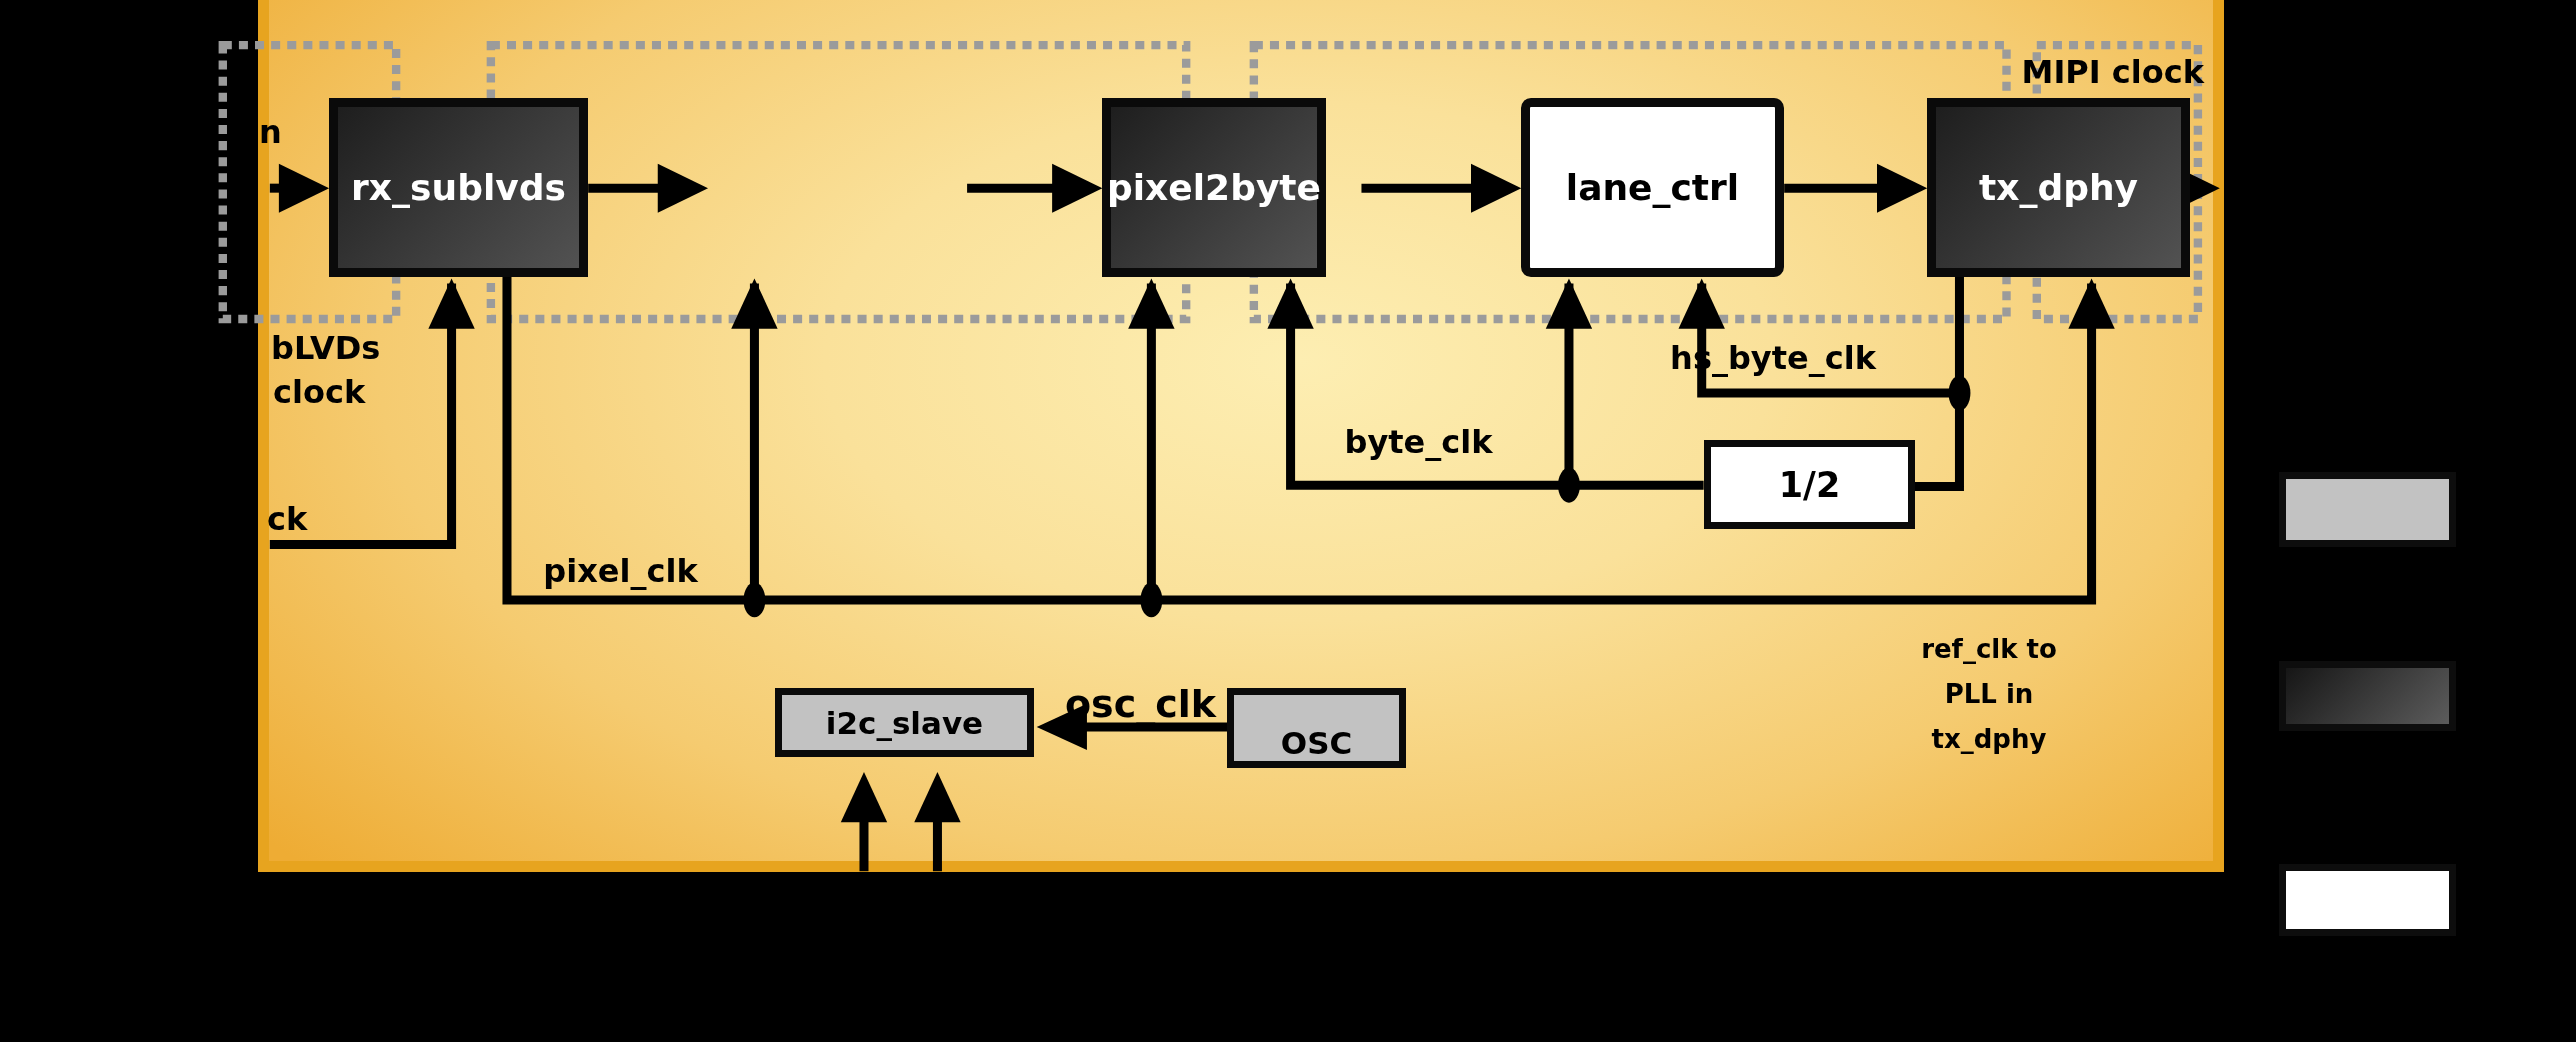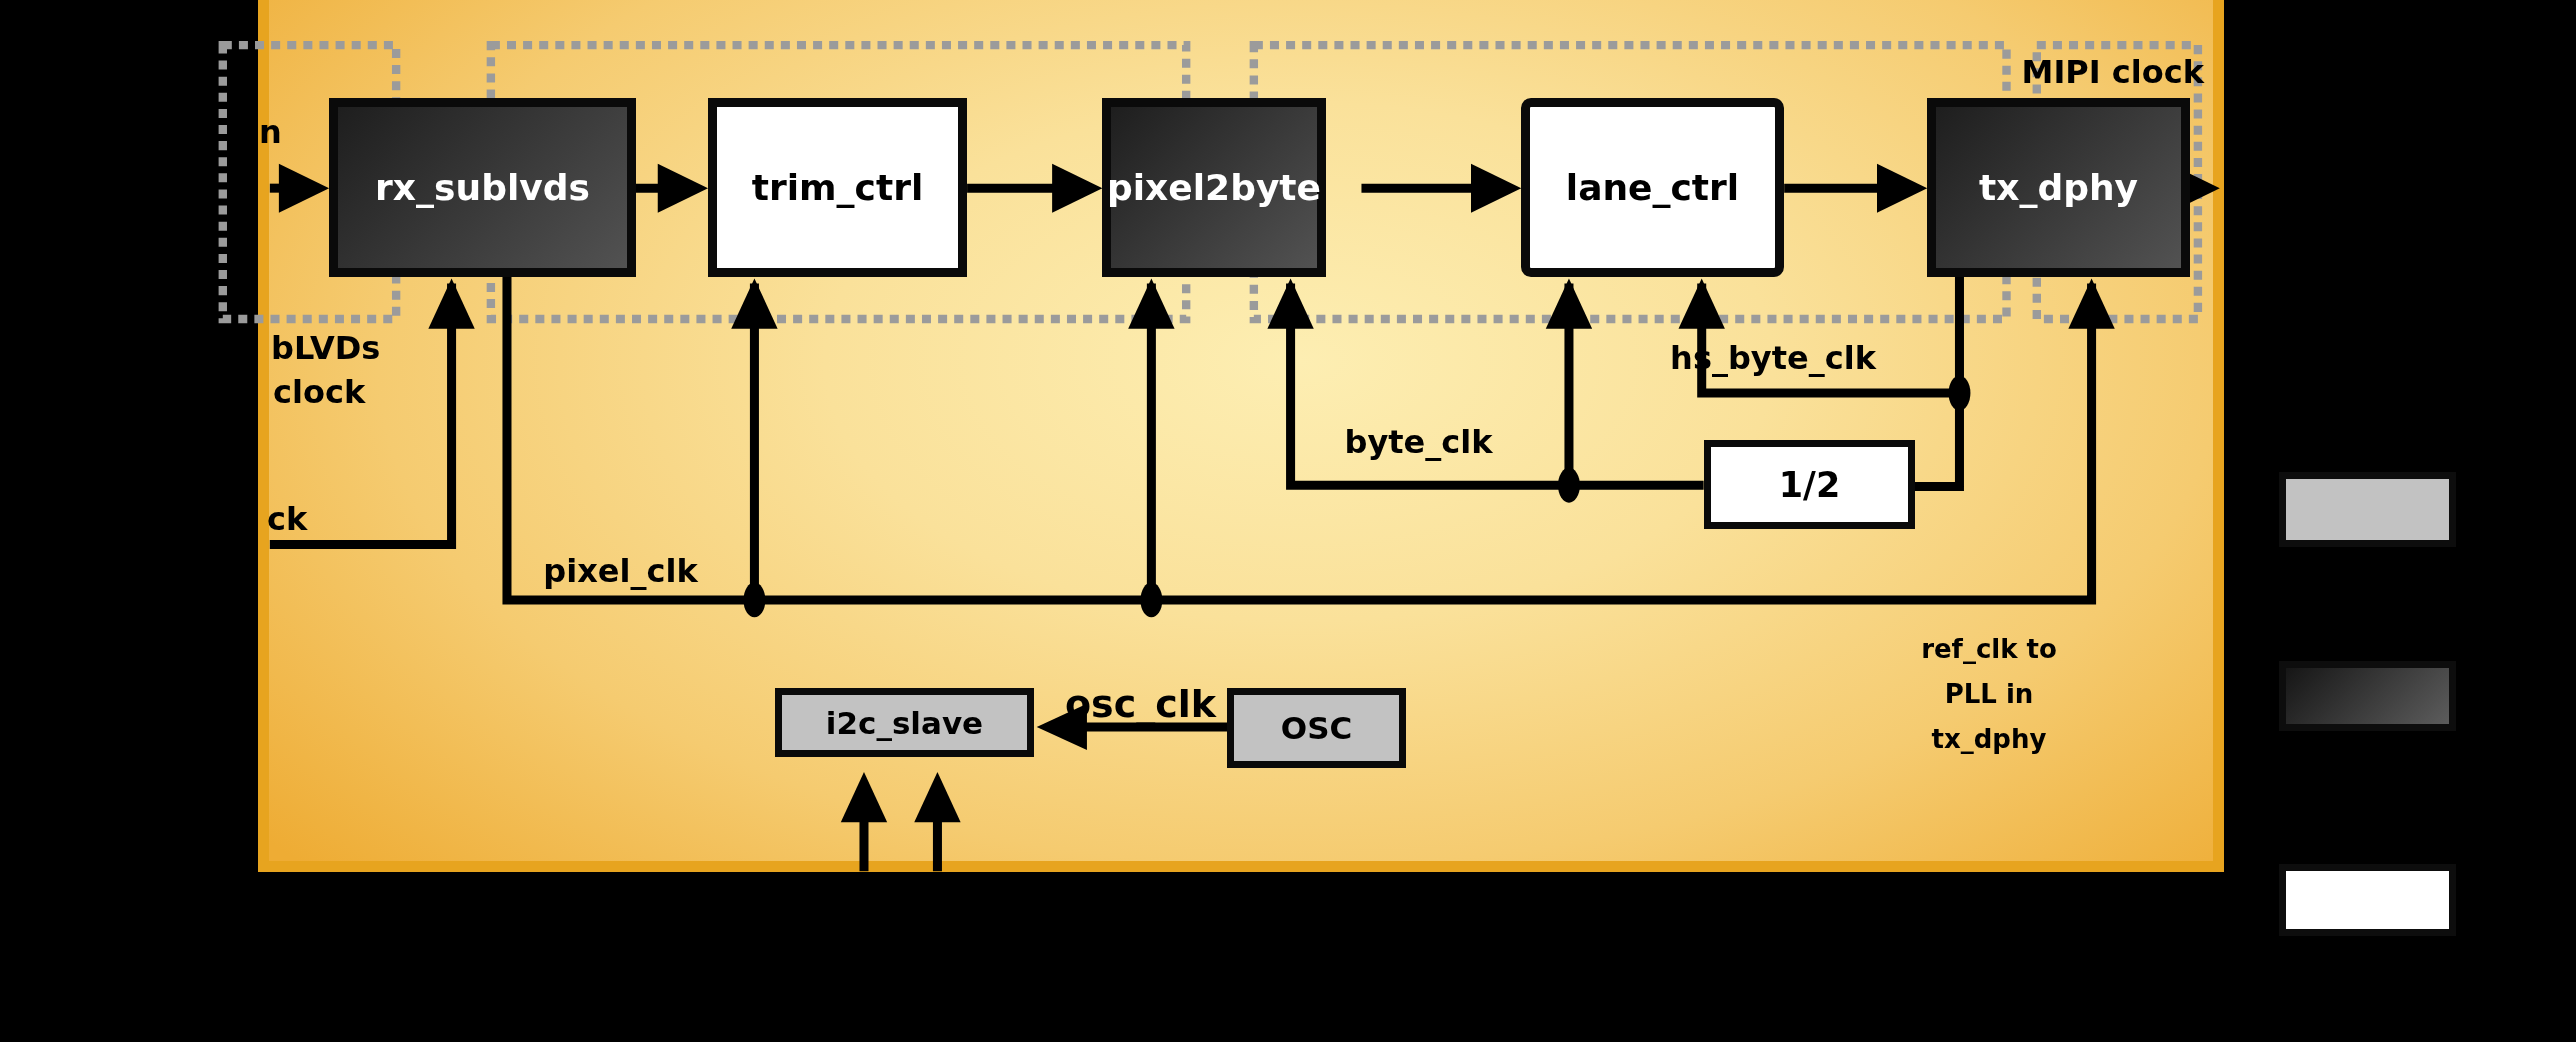--- a/index.html
+++ b/index.html
@@ -97,44 +97,41 @@
     </g>
 
     <g>
       <path class="wire" d="M1340 1352 V1266"></path>
       <polygon class="head" points="1340,1198 1304,1276 1376,1276"></polygon>
       <path class="wire" d="M1454 1352 V1266"></path>
       <polygon class="head" points="1454,1198 1418,1276 1490,1276"></polygon>
     </g>
   </svg>
 
-  <div class="block block-dark rowblock" style="left:329px;width:307px;">
+  <div class="block block-dark rowblock" style="left:329px;width:259px;">
       <span>rx_sublvds</span>
-    </div>
-  <div class="block block-white rowblock" style="left:708px;width:259px;">
-      <span>trim_ctrl</span>
     </div>
   <div class="block block-dark rowblock" style="left:1102px;width:224px;">
       <span>pixel2byte</span>
     </div>
   <div class="block block-white rowblock" style="left:1521px;width:263px;border-radius:10px;">
       <span>lane_ctrl</span>
     </div>
   <div class="block block-dark rowblock" style="left:1927px;width:263px;">
       <span>tx_dphy</span>
     </div>
 
   <div class="block block-white smallblock" style="left:1704px;top:440px;width:211px;height:89px;font-size:35px;">
       <span>1/2</span>
     </div>
 
   <div class="block block-gray smallblock" style="left:775px;top:688px;width:259px;height:69px;">
       <span>i2c_slave</span>
     </div>
-  <div class="block block-gray smallblock" style="left:1227px;top:688px;width:179px;height:80px;">
+  <div class="block block-gray smallblock" style="left:1227px;top:688px;width:179px;height:80px;align-items:flex-end;">
       <span>OSC</span>
     </div>
 
   <div class="lbl" style="left:2011px;top:53px;width:193px;text-align:right;">MIPI clock</div>
   <div class="lbl lbl-center" style="left:1612px;top:339px;width:322px;">hs_byte_clk</div>
   <div class="lbl lbl-center" style="left:1341px;top:423px;width:155px;">byte_clk</div>
   <div class="lbl lbl-center" style="left:540px;top:552px;width:161px;">pixel_clk</div>
   <div class="lbl lbl-center" style="left:1065px;top:682px;width:142px;font-size:38px;">osc_clk</div>
 
   <div class="lbl lbl-center" style="left:1889px;top:627px;width:200px;font-size:26px;line-height:45px;white-space:normal;">

